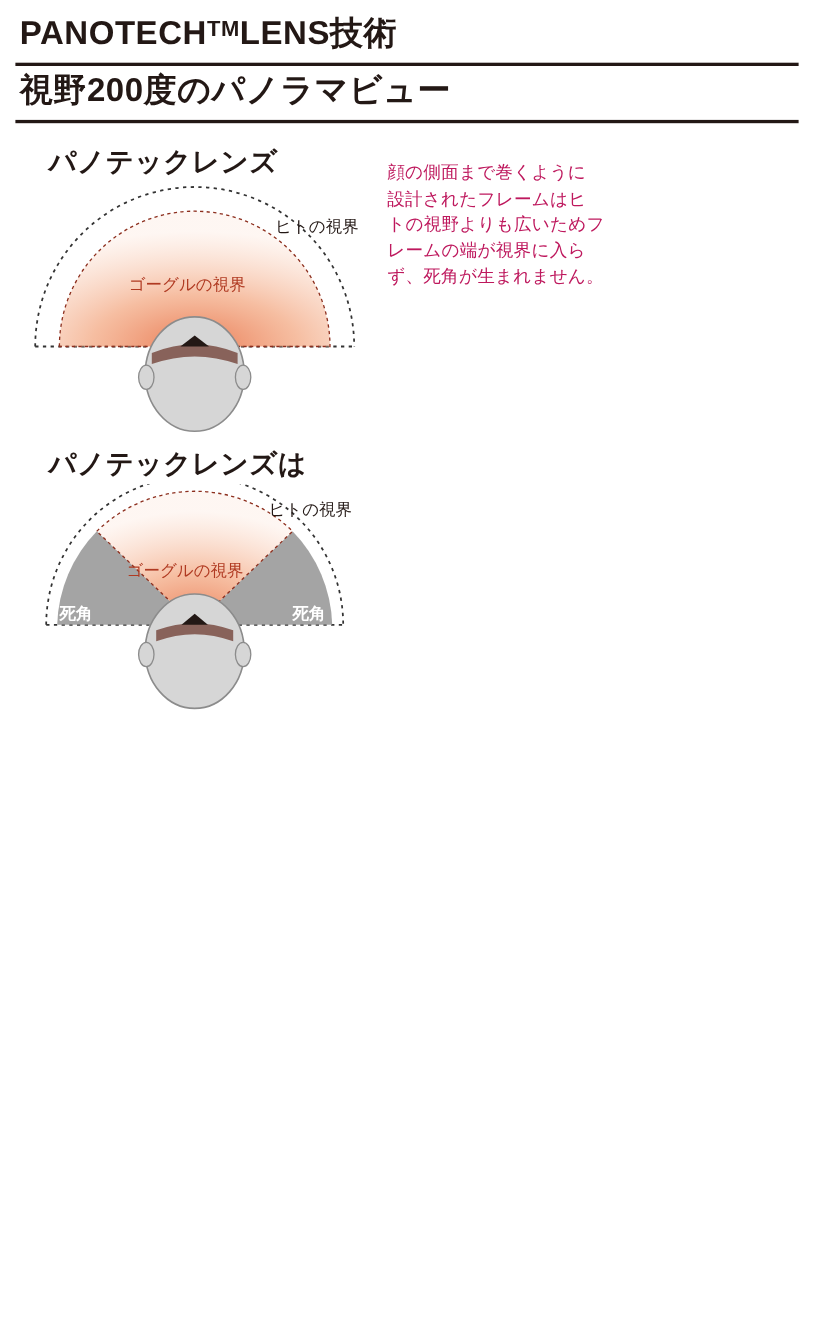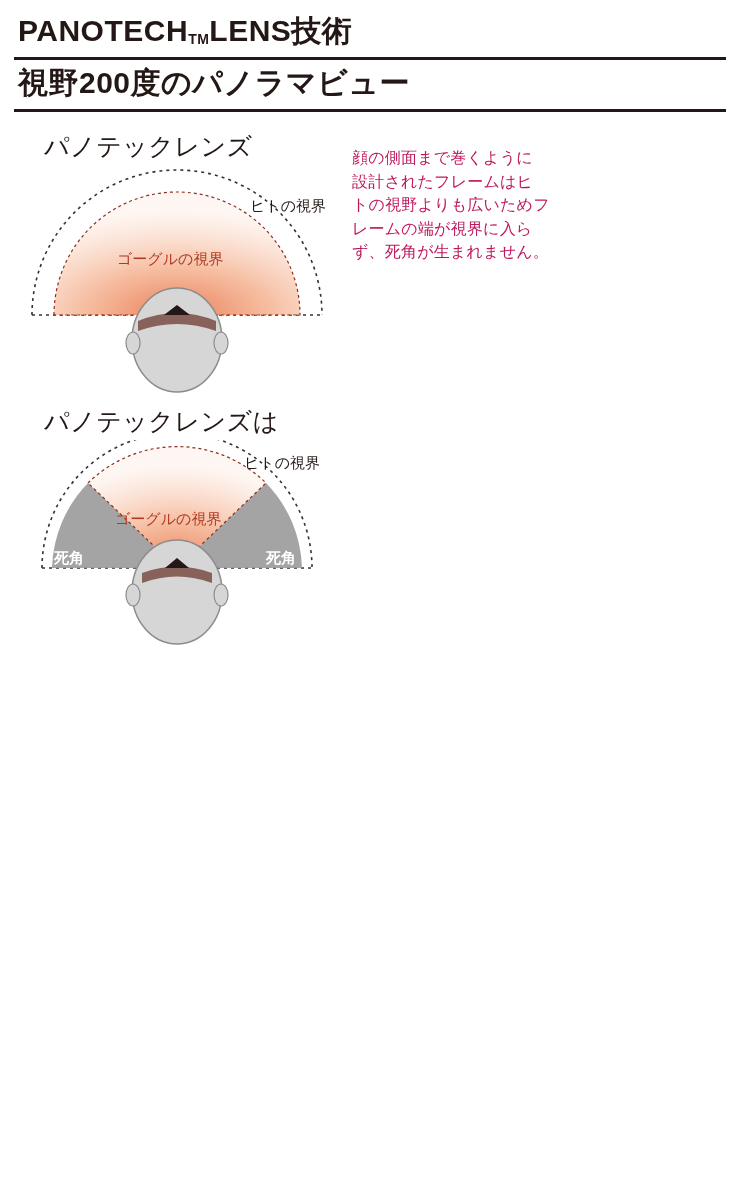--- a/index.html
+++ b/index.html
@@ -28,24 +28,24 @@
     font-size: 30px;
     font-weight: bold;
     letter-spacing: 0.5px;
     padding: 6px 0 10px 4px;
     line-height: 1.1;
     border-bottom: 3px solid #231815;
     margin: 0;
     white-space: nowrap;
   }
   .heading .tm {
-    font-size: 14px;
+    font-size: 20px;
     vertical-align: top;
     position: relative;
-    top: 18px;
+    top: 2px;
   }
   .heading-1 { margin-top: 8px; }
   .heading-2 { }
 
   
   .body-text {
     font-size: 23px;
     line-height: 1.63;
     letter-spacing: 0.2px;
     margin: 10px 0 0 0;
@@ -67,21 +67,21 @@
     width: 330px;
     flex: 0 0 330px;
     position: relative;
   }
   .fig-right {
     flex: 1 1 auto;
     padding-left: 8px;
   }
   .fig-title {
     font-size: 25px;
-    font-weight: normal;
+    font-weight: bold;
     letter-spacing: 0.5px;
     margin: 0 0 2px 30px;
     color: #231815;
   }
   .fig-caption {
     font-size: 16px;
     line-height: 1.47;
     letter-spacing: 0.2px;
     white-space: pre-line;
     color: #be185d;

